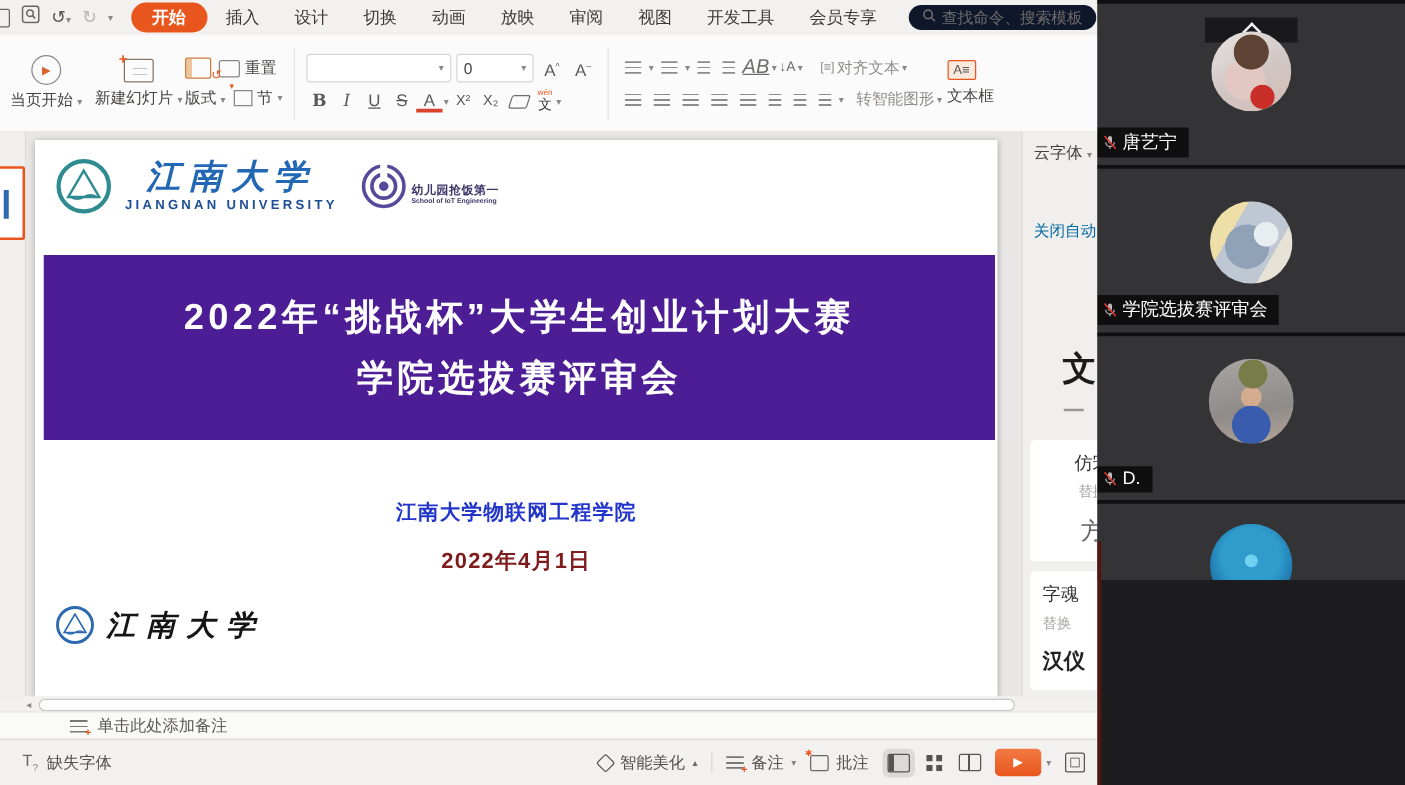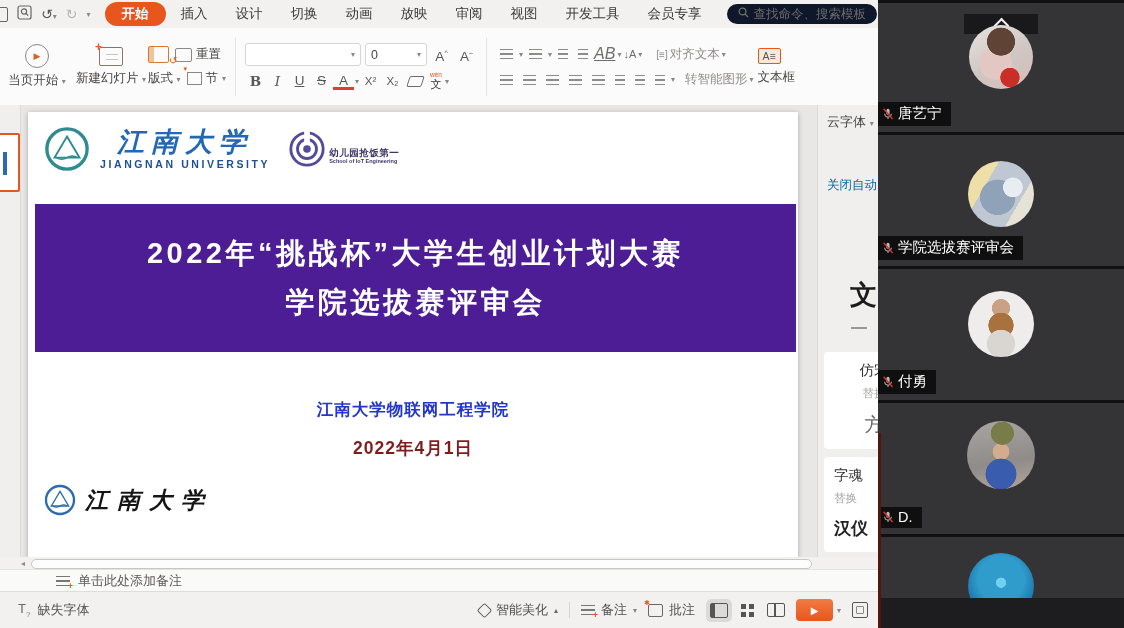--- a/index.html
+++ b/index.html
@@ -458,32 +458,20 @@
         <svg width="12" height="12" viewBox="0 0 12 12">
             <rect x="4.4" y="0.8" width="3.2" height="6" rx="1.6" fill="#bbb"></rect>
             <path d="M2.6 5.8a3.4 3.4 0 0 0 6.8 0" stroke="#bbb" stroke-width="1" fill="none"></path>
             <line x1="6" y1="9.4" x2="6" y2="11" stroke="#bbb" stroke-width="1"></line>
             <line x1="1.6" y1="0.8" x2="10.6" y2="11" stroke="#d8352c" stroke-width="1.4"></line>
           </svg>
         <span>学院选拔赛评审会</span>
       </div>
     </div>
 
-    <div class="tile t3">
-      <div class="av av3"></div>
-      <div class="nlabel">
-        <svg width="12" height="12" viewBox="0 0 12 12">
-            <rect x="4.4" y="0.8" width="3.2" height="6" rx="1.6" fill="#bbb"></rect>
-            <path d="M2.6 5.8a3.4 3.4 0 0 0 6.8 0" stroke="#bbb" stroke-width="1" fill="none"></path>
-            <line x1="6" y1="9.4" x2="6" y2="11" stroke="#bbb" stroke-width="1"></line>
-            <line x1="1.6" y1="0.8" x2="10.6" y2="11" stroke="#d8352c" stroke-width="1.4"></line>
-          </svg>
-        <span>付勇</span>
-      </div>
-    </div>
 
     <div class="tile t4">
       <div class="av av4"></div>
       <div class="nlabel">
         <svg width="12" height="12" viewBox="0 0 12 12">
             <rect x="4.4" y="0.8" width="3.2" height="6" rx="1.6" fill="#bbb"></rect>
             <path d="M2.6 5.8a3.4 3.4 0 0 0 6.8 0" stroke="#bbb" stroke-width="1" fill="none"></path>
             <line x1="6" y1="9.4" x2="6" y2="11" stroke="#bbb" stroke-width="1"></line>
             <line x1="1.6" y1="0.8" x2="10.6" y2="11" stroke="#d8352c" stroke-width="1.4"></line>
           </svg>

